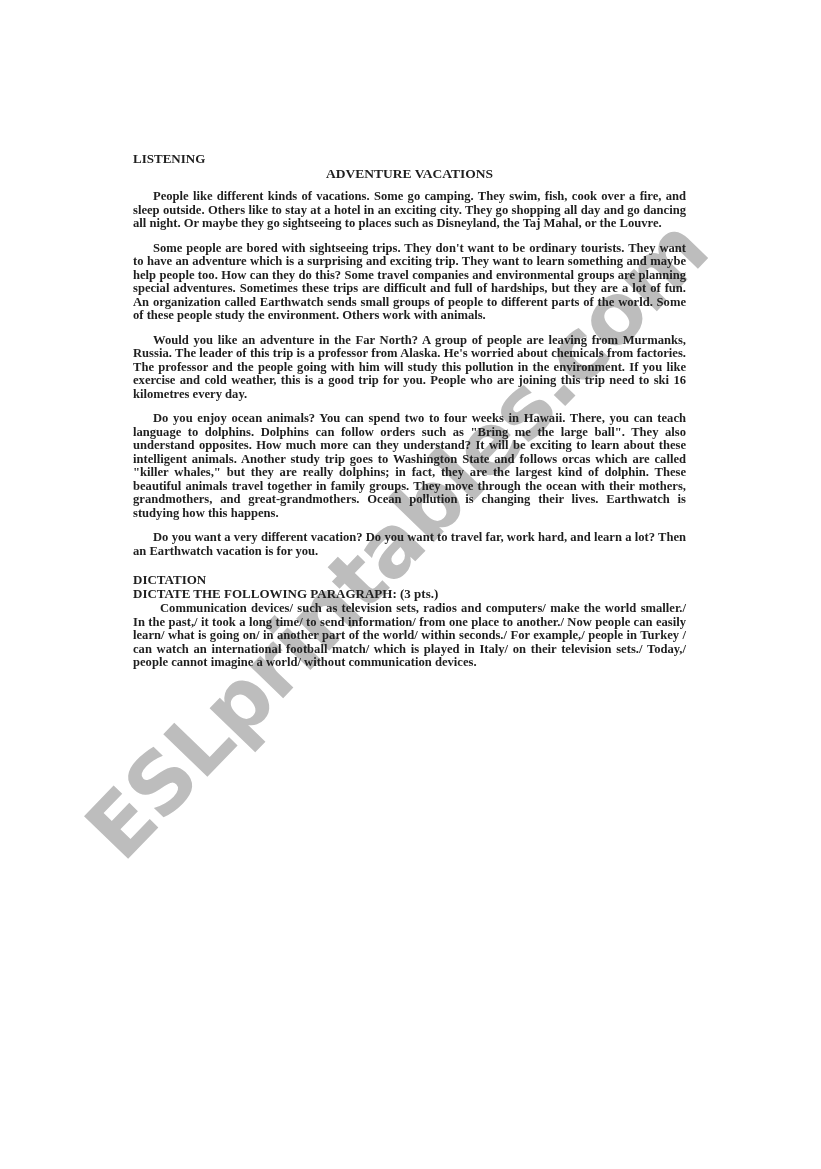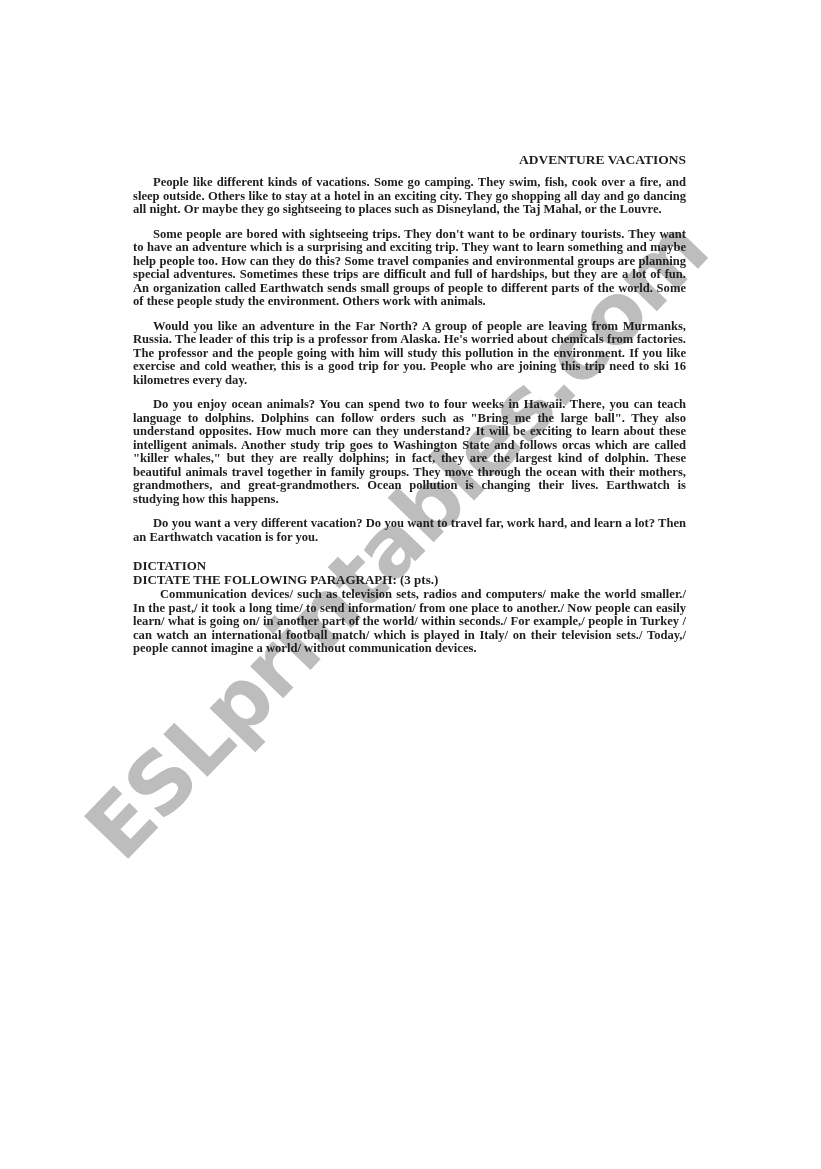--- a/index.html
+++ b/index.html
@@ -46,21 +46,21 @@
     font-size: 13px;
     line-height: 14px;
   }
   .listening-text-gap {
     margin-top: 21px;
   }
   .title {
     font-weight: bold;
     font-size: 13.5px;
     line-height: 14px;
-    text-align: right;
+    text-align: center;
     margin-top: 1px;
   }
   .para {
     margin: 0;
     margin-top: 11px;
     text-align: justify;
     text-indent: 20px;
     font-weight: bold;
   }
   .first-para {
@@ -79,20 +79,21 @@
 </head>
 <body>
 
 <div class="page">
 
   <div class="watermark" style="color: rgb(189, 189, 189);">ESLprintables.com</div>
 
   <div class="content">
 
 
+    <div class="h-bold">LISTENING</div>
 
 
     <div class="title">ADVENTURE VACATIONS</div>
 
     <p class="para first-para">People like different kinds of vacations. Some go camping. They swim, fish, cook over a fire, and sleep outside. Others like to stay at a hotel in an exciting city. They go shopping all day and go dancing all night. Or maybe they go sightseeing to places such as Disneyland, the Taj Mahal, or the Louvre.</p>
 
     <p class="para">Some people are bored with sightseeing trips. They don't want to be ordinary tourists. They want to have an adventure which is a surprising and exciting trip. They want to learn something and maybe help people too. How can they do this? Some travel companies and environmental groups are planning special adventures. Sometimes these trips are difficult and full of hardships, but they are a lot of fun. An organization called Earthwatch sends small groups of people to different parts of the world. Some of these people study the environment. Others work with animals.</p>
 
     <p class="para">Would you like an adventure in the Far North? A group of people are leaving from Murmanks, Russia. The leader of this trip is a professor from Alaska. He's worried about chemicals from factories. The professor and the people going with him will study this pollution in the environment. If you like exercise and cold weather, this is a good trip for you. People who are joining this trip need to ski 16 kilometres every day.</p>
 

